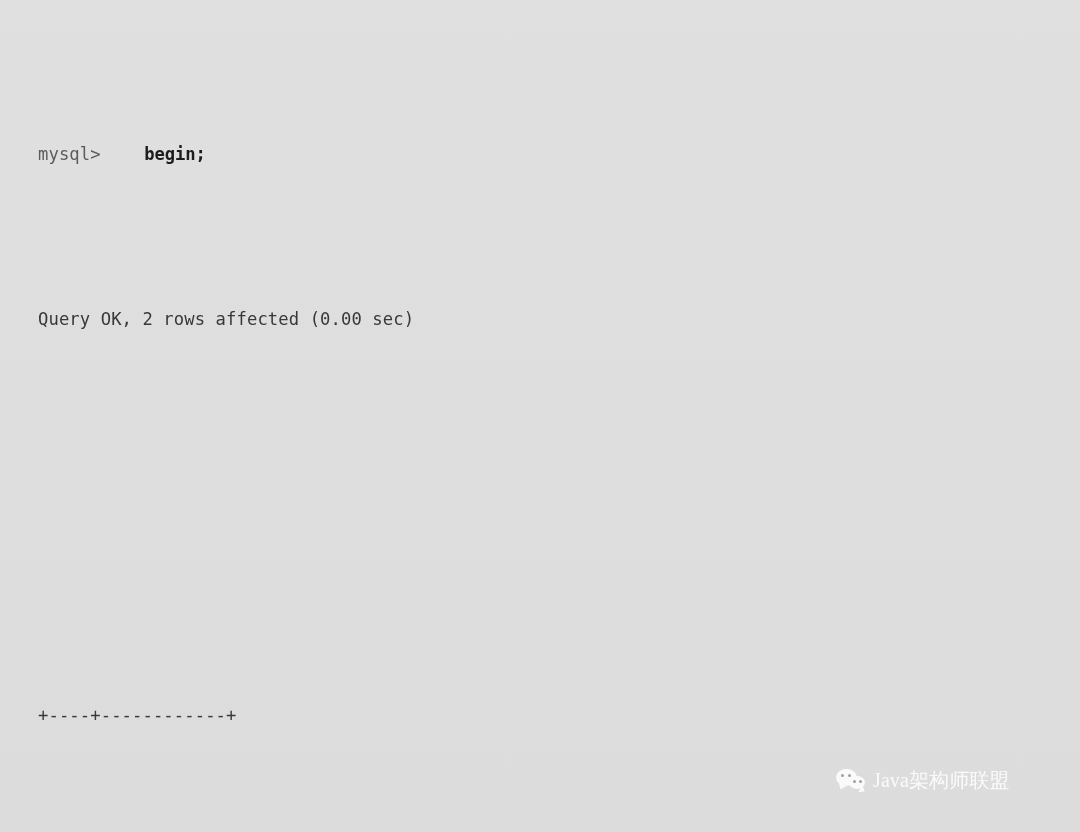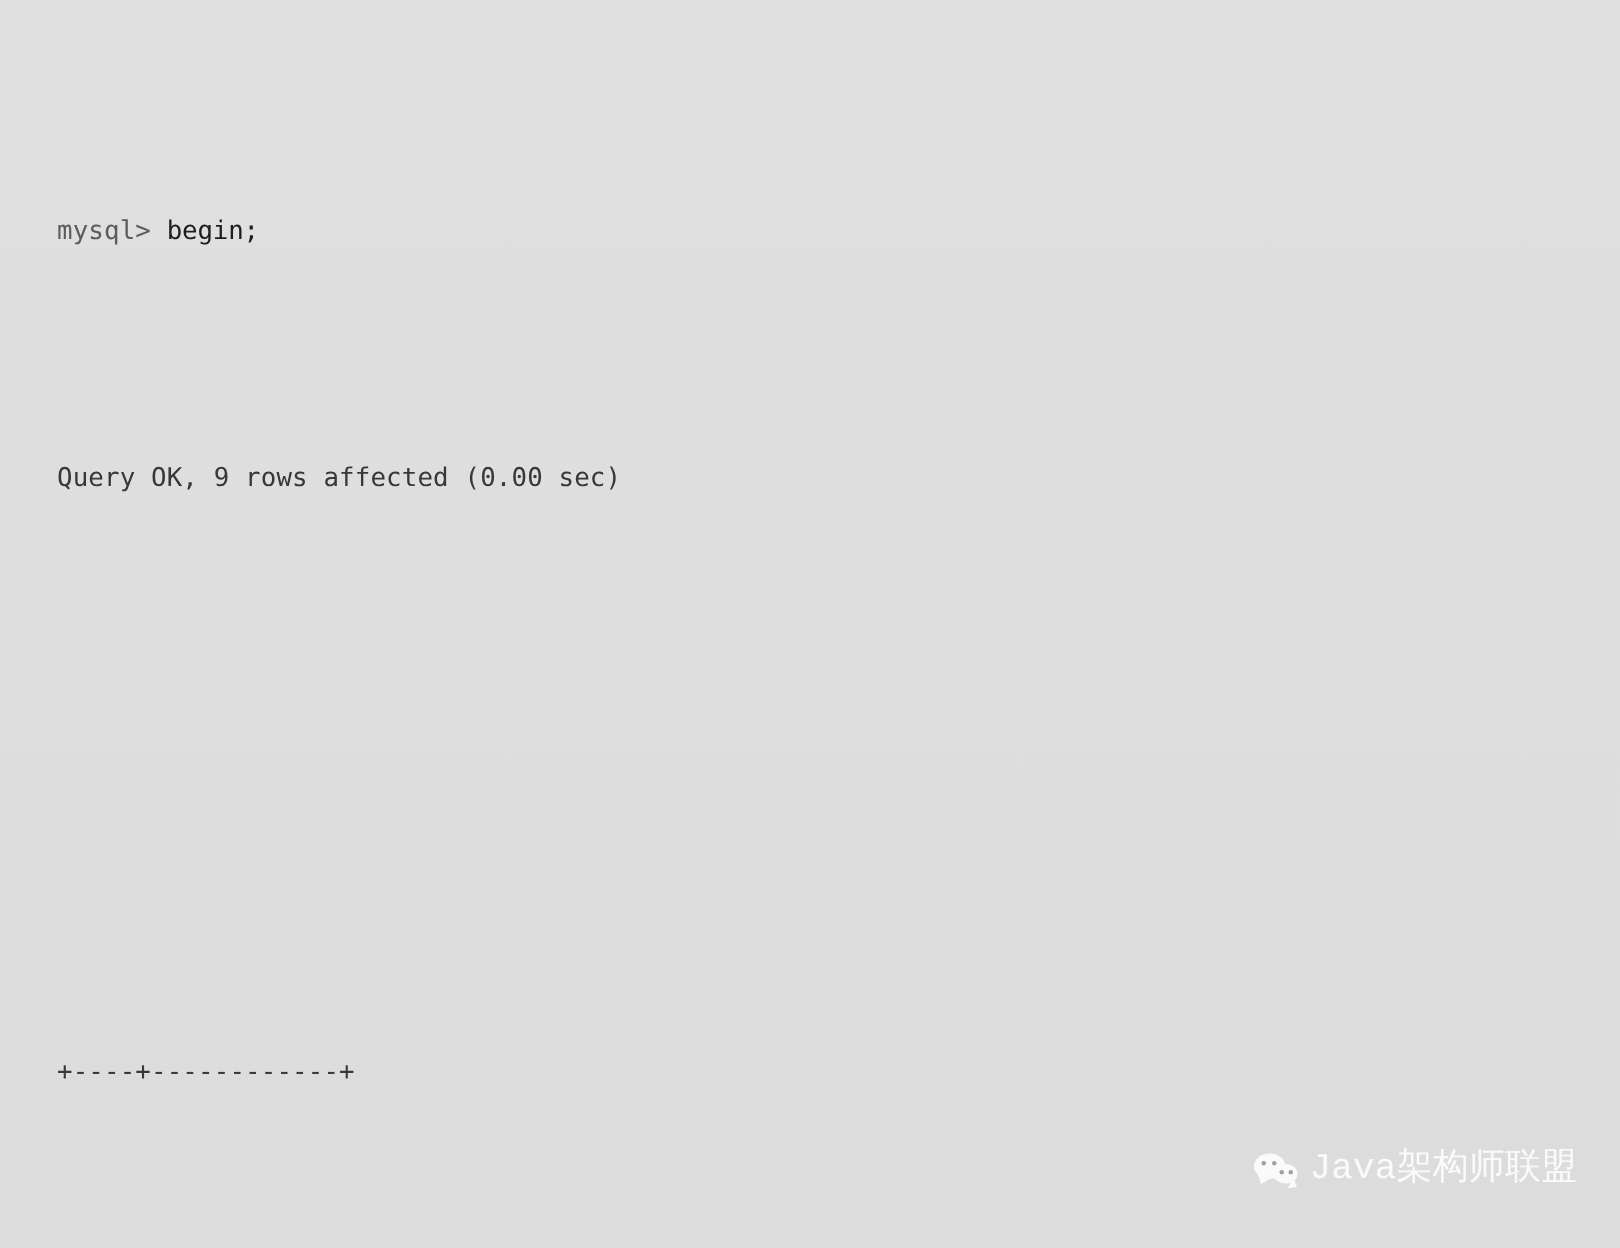--- a/index.html
+++ b/index.html
@@ -40,23 +40,24 @@
   .line.blank {
     height: 33px;
   }
 
   .prompt {
     color: #5a5c5e;
     font-weight: 400;
   }
 
   .cmd {
-    font-weight: 400;
+    font-weight: 700;
     color: #1c1d1f;
     letter-spacing: -0.1px;
+    margin-left: 33px;
   }
 
   
   #watermark {
     position: absolute;
     left: 836px;
     top: 766px;
     display: flex;
     align-items: center;
     gap: 7px;
@@ -101,36 +102,36 @@
     width: 3px; height: 3px;
     border-radius: 50%;
   }
   #watermark .wm-logo .dot.d1 { left: 5px;  top: 7px; }
   #watermark .wm-logo .dot.d2 { left: 12px; top: 7px; }
   #watermark .wm-logo .dot.d3 { left: 17px; top: 13px; }
   #watermark .wm-logo .dot.d4 { left: 23px; top: 13px; }
 
   #watermark .wm-text {
     color: #ffffff;
-    font-family: Liberation Mono, monospace;
-    font-size: 24px;
+    font-family: Liberation Serif, serif;
+    font-size: 20px;
     line-height: 28px;
     white-space: pre;
   }
 </style>
 </head>
 <body>
 
 <div id="terminal">
 
   
   <div class="line"><span class="prompt">mysql&gt; </span><span class="cmd">begin;</span></div>
 
   
-  <div class="line">Query OK, 9 rows affected (0.00 sec)</div>
+  <div class="line">Query OK, 2 rows affected (0.00 sec)</div>
 
   
   <div class="line blank"></div>
 
   
 
   
   <div class="line">+----+------------+</div>
   
   

